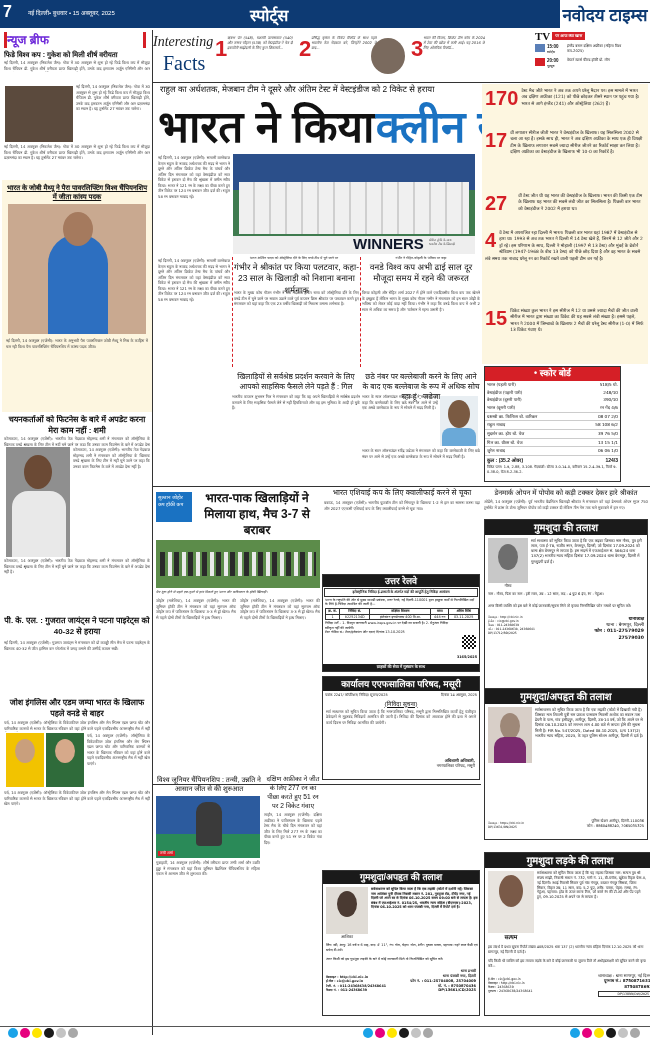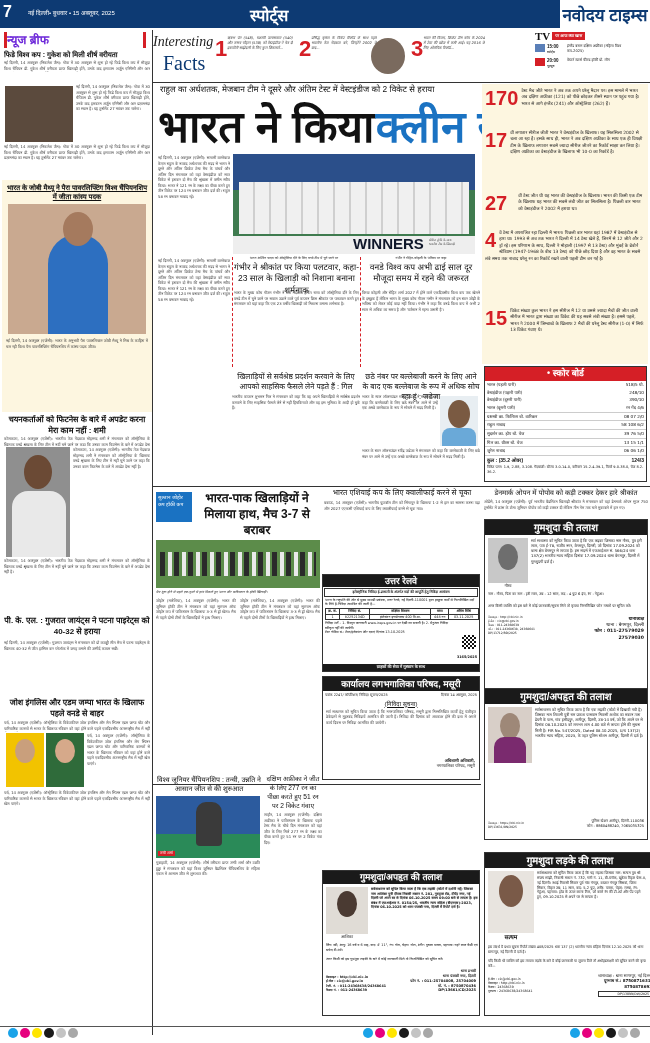--- a/index.html
+++ b/index.html
@@ -146,21 +146,21 @@
 </div>
 <div class="abs" style="left:485px;top:230px;width:160px;height:76px;">
   <span class="fact-n" style="font-size:20px;float:left;margin-right:3px;line-height:20px;">4</span>
   <span class="txt" style="font-size:4.4px;color:#222;">वें टेस्ट में अपराजित रहा दिल्ली में भारत। पिछली बार भारत यहां 1987 में वेस्टइंडीज से हारा था। 1993 से अब तक भारत ने दिल्ली में 14 टेस्ट खेले हैं, जिनमें से 12 जीते और 2 ड्रॉ रहे। इस परिणाम के साथ, दिल्ली ने मोहाली (1997 से 13 टेस्ट) और मुंबई के ब्रेबोर्न स्टेडियम (1947-1968 के बीच 13 टेस्ट) को पीछे छोड़ दिया है और वह भारत के सबसे लंबे समय तक नाबाद घरेलू रन का रिकॉर्ड रखने वाली पहली टीम बन गई है।</span>
 </div>
 <div class="abs" style="left:485px;top:308px;width:160px;height:54px;">
   <span class="fact-n" style="font-size:20px;float:left;margin-right:3px;line-height:20px;">15</span>
   <span class="txt" style="font-size:4.4px;color:#222;">विकेट संख्या कुल भारत ने इस सीरीज में 12 या उससे ज्यादा मैचों की जीत वाली सीरीज में भारत द्वारा संख्या का विकेट की यह सबसे लंबी संख्या है। इससे पहले, भारत ने 2000 में जिम्बाब्वे के खिलाफ 2 मैचों की घरेलू टेस्ट सीरीज (1-0) में सिर्फ 13 विकेट गंवाए थे।</span>
 </div>
 
-<div class="abs box" style="left:484px;top:366px;width:163px;height:116px;">
+<div class="abs box" style="left:484px;top:366px;width:137px;height:116px;">
   <div class="redbar hl" style="text-align:center;font-size:9px;height:14px;">• <span>स्कोर बोर्ड</span></div>
   <div class="sc-row" style="border:none">
       <span>भारत (पहली पारी)</span>
       <span>518/5 घो.</span>
     </div>
   <div class="sc-row" style="border:none">
       <span>वेस्टइंडीज (पहली पारी)</span>
       <span>248/10</span>
     </div>
   <div class="sc-row" style="border:none">
@@ -256,21 +256,21 @@
   </tbody>
     </table>
   <div style="font-size:3.4px;padding:0 2px;width:130px;">निविदा शर्तें – 1. विस्तृत जानकारी www.ireps.gov.in पर देखी जा सकती है। 2. मैनुअल निविदा स्वीकृत नहीं की जायेंगी।</div>
   <div style="font-size:3.4px;padding:0 2px;">टेंडर नोटिस सं.: टेंडर/इंजेक्शन और दवाएं  दिनांक 13.10.2025</div>
   <div style="position:absolute;right:3px;top:60px;width:14px;height:14px;background:repeating-conic-gradient(#111 0 25%,#fff 0 50%) 0 0/4px 4px;"></div>
   <div style="position:absolute;right:2px;top:80px;font-size:3.4px;font-weight:bold;">3165/2025</div>
   <div class="darkbar" style="position:absolute;bottom:0;left:0;right:0;font-size:4px;height:7px;">ग्राहकों की सेवा में मुस्कान के साथ</div>
 </div>
 
 <div class="abs box" style="left:322px;top:676px;width:158px;height:104px;">
-  <div class="darkbar" style="font-size:9px;height:14px;line-height:14px;">कार्यालय लगभगालिका परिषद, मसूरी</div>
+  <div class="darkbar" style="font-size:9px;height:14px;line-height:14px;">कार्यालय एएफसालिका परिषद, मसूरी</div>
   <div style="display:flex;justify-content:space-between;font-size:3.5px;padding:2px;">
     <span>पत्रांक 2247/ कॉर्पोरेशन/ निविदा/ सूचना/2025</span>
     <span>दिनांक 14 अक्तूबर, 2025</span>
   </div>
   <div class="hl" style="text-align:center;font-size:6px;text-decoration:underline;font-weight:normal;">(निविदा सूचना)</div>
   <div class="txt" style="padding:1px 3px;height:50px;">सर्व साधारण को सूचित किया जाता है कि नगरपालिका परिषद, मसूरी द्वारा निम्नलिखित कार्यों हेतु पंजीकृत ठेकेदारों से मुहरबंद निविदायें आमंत्रित की जाती हैं। निविदा की दिनांक को अवकाश होने की दशा में अगले कार्य दिवस पर निविदा आमंत्रित की जायेगी।</div>
   <div style="text-align:right;font-size:4px;padding-right:4px;font-weight:bold;">अधिशासी अधिकारी,</div>
   <div style="text-align:right;font-size:4px;padding-right:4px;">नगरपालिका परिषद, मसूरी</div>
 </div>
 

